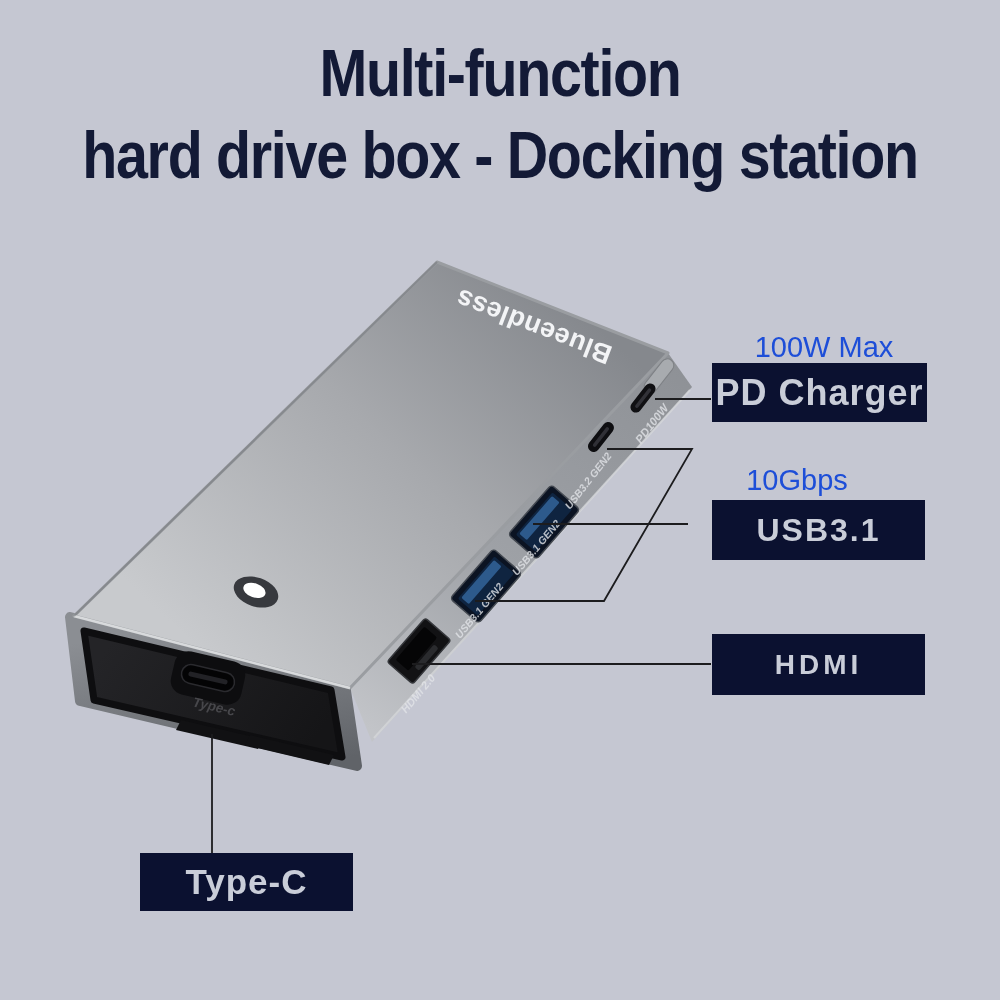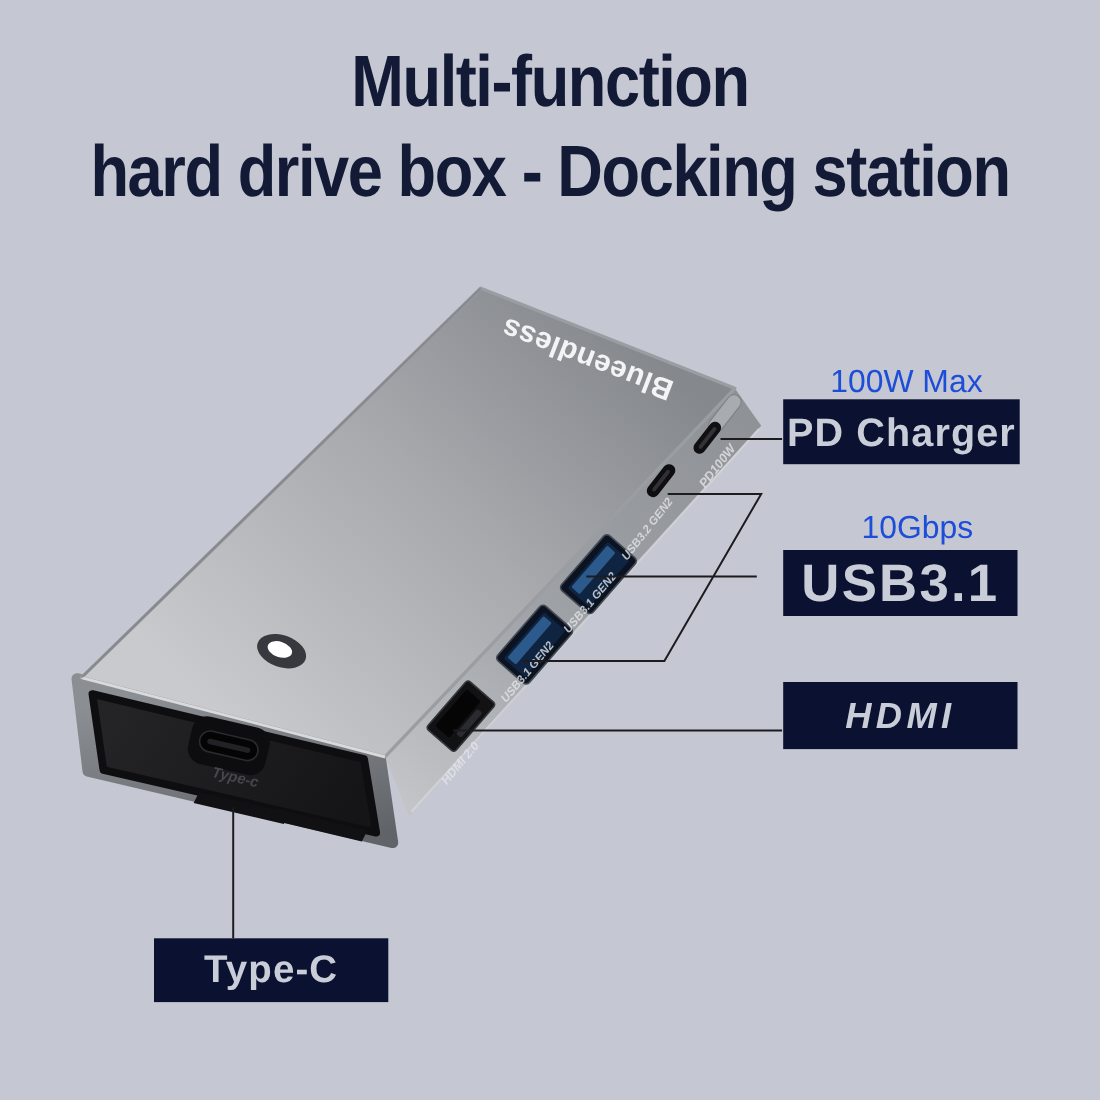--- a/index.html
+++ b/index.html
@@ -23,24 +23,24 @@
     position:absolute;width:270px;text-align:center;
     font-size:29px;color:#1d4ed8;font-weight:normal;
   }
   .navy-box{
     position:absolute;background:#0b1130;color:#c9cdd8;
     display:flex;align-items:center;justify-content:center;
     font-weight:bold;
   }
   .spec-pd{left:689px;top:331px;}
   .box-pd{left:712px;top:363px;width:215px;height:59px;font-size:36px;letter-spacing:1px;}
-  .spec-usb{left:699px;top:464px;text-align:center;}
-  .box-usb{left:712px;top:500px;width:213px;height:60px;font-size:48px;letter-spacing:2px;}
+  .spec-usb{left:662px;top:464px;text-align:center;}
+  .box-usb{left:712px;top:500px;width:213px;height:60px;font-size:32px;letter-spacing:2px;}
   .spec-hdmi{left:685px;top:610px;}
-  .box-hdmi{left:712px;top:620px;width:213px;height:61px;font-size:33px;letter-spacing:4px;font-style:italic;}
+  .box-hdmi{left:712px;top:634px;width:213px;height:61px;font-size:28px;letter-spacing:4px;}
   .box-typec{left:140px;top:853px;width:213px;height:58px;font-size:35px;letter-spacing:1px;}
   svg{position:absolute;inset:0;}
   .engraved{font-family:"Liberation Sans",sans-serif;font-style:italic;font-weight:bold;}
 </style>
 </head>
 <body>
 
 <div class="stage">
 
   <div class="title-line title-1">Multi-function</div>

